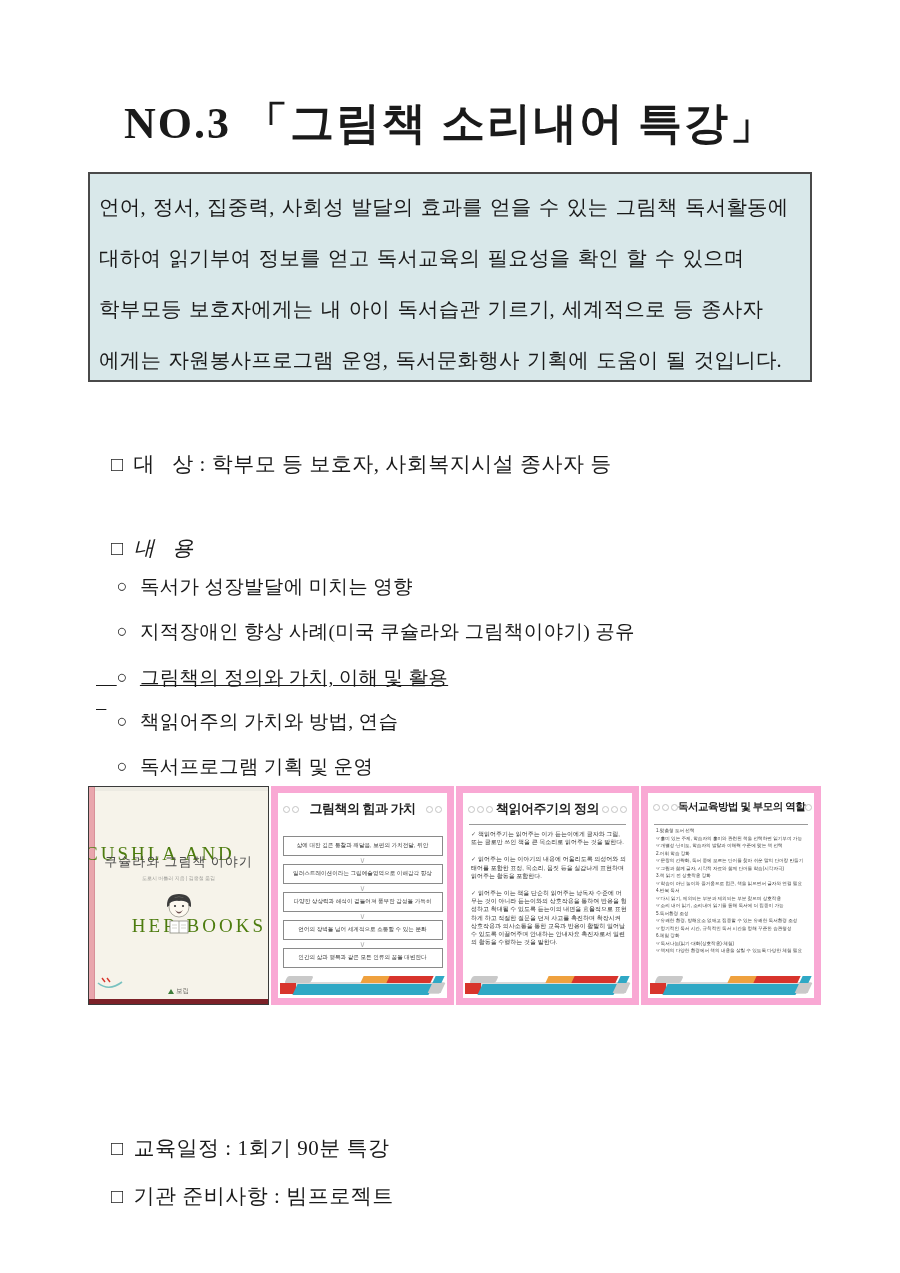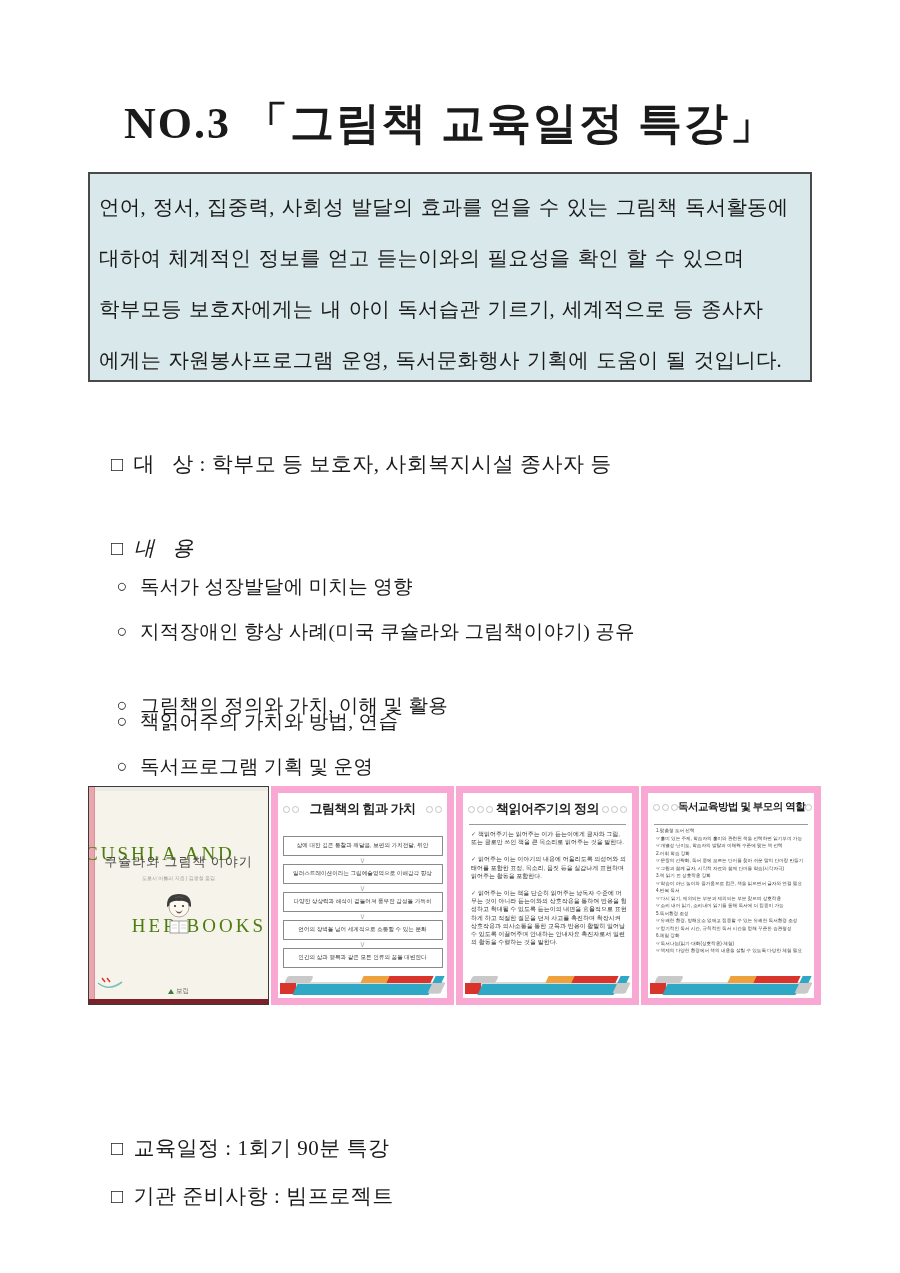--- a/index.html
+++ b/index.html
@@ -79,44 +79,44 @@
   .sf-tealtip{right:3px;top:2px;width:9px;height:7px;background:#2fa8c5;}
   .sf-redleft{left:1px;top:9px;width:16px;height:11px;background:#d8342c;transform:none;}
   .sf-tealbar{left:16px;right:15px;top:10px;height:11px;background:#2fa8c5;}
   .sf-grayright{right:3px;top:9px;width:13px;height:10px;background:#c9c9c9;}
 </style>
 </head>
 <body>
 
 <div class="page">
 
-  <div class="doc-title">NO.3 「그림책 교육일정 특강」</div>
+  <div class="doc-title">NO.3 「그림책 소리내어 특강」</div>
 
   <div class="intro-box">
     <div class="intro-line">언어, 정서, 집중력, 사회성 발달의 효과를 얻을 수 있는 그림책 독서활동에</div>
-    <div class="intro-line">대하여 체계적인 정보를 얻고 듣는이와의 필요성을 확인 할 수 있으며</div>
+    <div class="intro-line">대하여 읽기부여 정보를 얻고 독서교육의 필요성을 확인 할 수 있으며</div>
     <div class="intro-line">학부모등 보호자에게는 내 아이 독서습관 기르기, 세계적으로 등 종사자</div>
     <div class="intro-line">에게는 자원봉사프로그램 운영, 독서문화행사 기획에 도움이 될 것입니다.</div>
   </div>
 
   <div class="row" style="top:425px;">
     <span class="marker">□</span><span>대   상 : 학부모 등 보호자, 사회복지시설 종사자 등</span>
   </div>
 
   <div class="row" style="top:509px;font-style:italic;">
     <span class="marker">□</span><span>내   용</span>
   </div>
 
   <div class="bullet-row" style="top:551px;">
     <span class="o-marker">○</span><span>독서가 성장발달에 미치는 영향</span>
   </div>
   <div class="bullet-row" style="top:596px;">
     <span class="o-marker">○</span><span>지적장애인 향상 사례(미국 쿠슐라와 그림책이야기) 공유</span>
   </div>
-  <div class="bullet-row" style="top:670px;">
+  <div class="bullet-row" style="top:642px;text-decoration:underline;">
     <span class="o-marker">○</span><span>그림책의 정의와 가치, 이해 및 활용</span>
   </div>
   <div class="bullet-row" style="top:686px;">
     <span class="o-marker">○</span><span>책읽어주의 가치와 방법, 연습</span>
   </div>
   <div class="bullet-row" style="top:731px;">
     <span class="o-marker">○</span><span>독서프로그램 기획 및 운영</span>
   </div>
 
   <div class="gallery">

